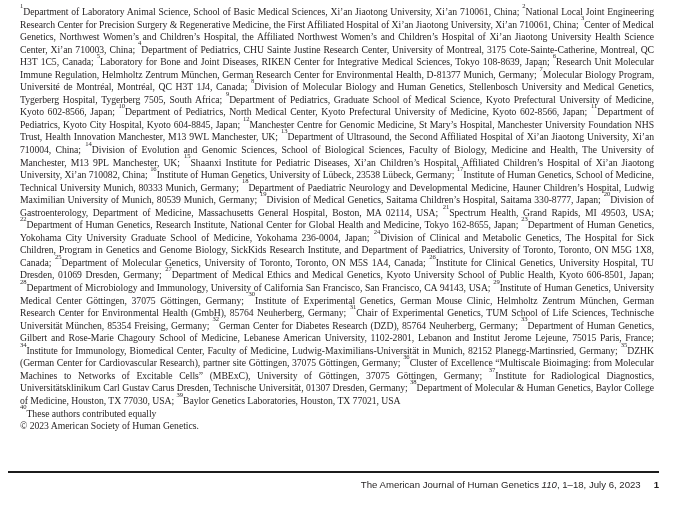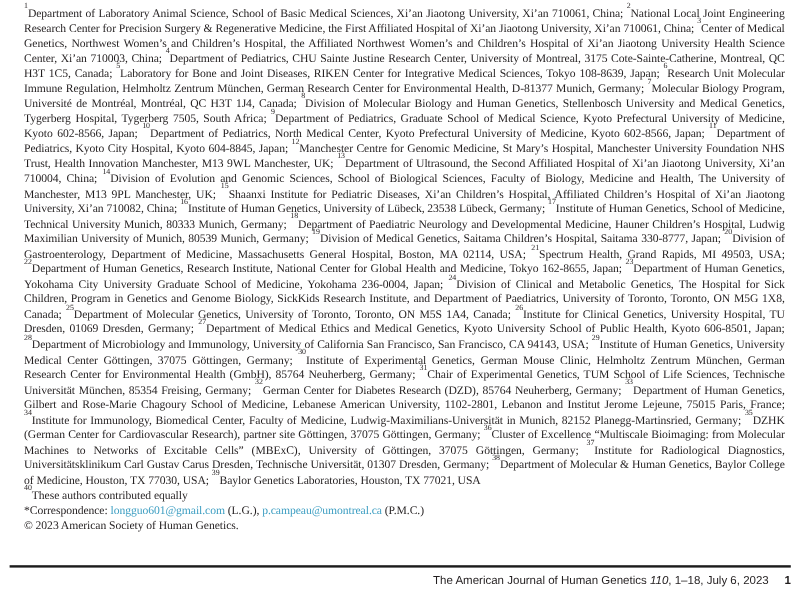--- a/index.html
+++ b/index.html
@@ -68,21 +68,20 @@
 </head>
 <body>
 
 <div class="page">
   <div class="content">
 
     <p class="affils" id="affils"><sup class="aff">1</sup>Department of Laboratory Animal Science, School of Basic Medical Sciences, Xi’an Jiaotong University, Xi’an 710061, China; <sup class="aff">2</sup>National Local Joint Engineering Research Center for Precision Surgery &amp; Regenerative Medicine, the First Affiliated Hospital of Xi’an Jiaotong University, Xi’an 710061, China; <sup class="aff">3</sup>Center of Medical Genetics, Northwest Women’s and Children’s Hospital, the Affiliated Northwest Women’s and Children’s Hospital of Xi’an Jiaotong University Health Science Center, Xi’an 710003, China; <sup class="aff">4</sup>Department of Pediatrics, CHU Sainte Justine Research Center, University of Montreal, 3175 Cote-Sainte-Catherine, Montreal, QC H3T 1C5, Canada; <sup class="aff">5</sup>Laboratory for Bone and Joint Diseases, RIKEN Center for Integrative Medical Sciences, Tokyo 108-8639, Japan; <sup class="aff">6</sup>Research Unit Molecular Immune Regulation, Helmholtz Zentrum München, German Research Center for Environmental Health, D-81377 Munich, Germany; <sup class="aff">7</sup>Molecular Biology Program, Université de Montréal, Montréal, QC H3T 1J4, Canada; <sup class="aff">8</sup>Division of Molecular Biology and Human Genetics, Stellenbosch University and Medical Genetics, Tygerberg Hospital, Tygerberg 7505, South Africa; <sup class="aff">9</sup>Department of Pediatrics, Graduate School of Medical Science, Kyoto Prefectural University of Medicine, Kyoto 602-8566, Japan; <sup class="aff">10</sup>Department of Pediatrics, North Medical Center, Kyoto Prefectural University of Medicine, Kyoto 602-8566, Japan; <sup class="aff">11</sup>Department of Pediatrics, Kyoto City Hospital, Kyoto 604-8845, Japan; <sup class="aff">12</sup>Manchester Centre for Genomic Medicine, St Mary’s Hospital, Manchester University Foundation NHS Trust, Health Innovation Manchester, M13 9WL Manchester, UK; <sup class="aff">13</sup>Department of Ultrasound, the Second Affiliated Hospital of Xi’an Jiaotong University, Xi’an 710004, China; <sup class="aff">14</sup>Division of Evolution and Genomic Sciences, School of Biological Sciences, Faculty of Biology, Medicine and Health, The University of Manchester, M13 9PL Manchester, UK; <sup class="aff">15</sup>Shaanxi Institute for Pediatric Diseases, Xi’an Children’s Hospital, Affiliated Children’s Hospital of Xi’an Jiaotong University, Xi’an 710082, China; <sup class="aff">16</sup>Institute of Human Genetics, University of Lübeck, 23538 Lübeck, Germany; <sup class="aff">17</sup>Institute of Human Genetics, School of Medicine, Technical University Munich, 80333 Munich, Germany; <sup class="aff">18</sup>Department of Paediatric Neurology and Developmental Medicine, Hauner Children’s Hospital, Ludwig Maximilian University of Munich, 80539 Munich, Germany; <sup class="aff">19</sup>Division of Medical Genetics, Saitama Children’s Hospital, Saitama 330-8777, Japan; <sup class="aff">20</sup>Division of Gastroenterology, Department of Medicine, Massachusetts General Hospital, Boston, MA 02114, USA; <sup class="aff">21</sup>Spectrum Health, Grand Rapids, MI 49503, USA; <sup class="aff">22</sup>Department of Human Genetics, Research Institute, National Center for Global Health and Medicine, Tokyo 162-8655, Japan; <sup class="aff">23</sup>Department of Human Genetics, Yokohama City University Graduate School of Medicine, Yokohama 236-0004, Japan; <sup class="aff">24</sup>Division of Clinical and Metabolic Genetics, The Hospital for Sick Children, Program in Genetics and Genome Biology, SickKids Research Institute, and Department of Paediatrics, University of Toronto, Toronto, ON M5G 1X8, Canada; <sup class="aff">25</sup>Department of Molecular Genetics, University of Toronto, Toronto, ON M5S 1A4, Canada; <sup class="aff">26</sup>Institute for Clinical Genetics, University Hospital, TU Dresden, 01069 Dresden, Germany; <sup class="aff">27</sup>Department of Medical Ethics and Medical Genetics, Kyoto University School of Public Health, Kyoto 606-8501, Japan; <sup class="aff">28</sup>Department of Microbiology and Immunology, University of California San Francisco, San Francisco, CA 94143, USA; <sup class="aff">29</sup>Institute of Human Genetics, University Medical Center Göttingen, 37075 Göttingen, Germany; <sup class="aff">30</sup>Institute of Experimental Genetics, German Mouse Clinic, Helmholtz Zentrum München, German Research Center for Environmental Health (GmbH), 85764 Neuherberg, Germany; <sup class="aff">31</sup>Chair of Experimental Genetics, TUM School of Life Sciences, Technische Universität München, 85354 Freising, Germany; <sup class="aff">32</sup>German Center for Diabetes Research (DZD), 85764 Neuherberg, Germany; <sup class="aff">33</sup>Department of Human Genetics, Gilbert and Rose-Marie Chagoury School of Medicine, Lebanese American University, 1102-2801, Lebanon and Institut Jerome Lejeune, 75015 Paris, France; <sup class="aff">34</sup>Institute for Immunology, Biomedical Center, Faculty of Medicine, Ludwig-Maximilians-Universität in Munich, 82152 Planegg-Martinsried, Germany; <sup class="aff">35</sup>DZHK (German Center for Cardiovascular Research), partner site Göttingen, 37075 Göttingen, Germany; <sup class="aff">36</sup>Cluster of Excellence “Multiscale Bioimaging: from Molecular Machines to Networks of Excitable Cells” (MBExC), University of Göttingen, 37075 Göttingen, Germany; <sup class="aff">37</sup>Institute for Radiological Diagnostics, Universitätsklinikum Carl Gustav Carus Dresden, Technische Universität, 01307 Dresden, Germany; <sup class="aff">38</sup>Department of Molecular &amp; Human Genetics, Baylor College of Medicine, Houston, TX 77030, USA; <sup class="aff">39</sup>Baylor Genetics Laboratories, Houston, TX 77021, USA</p>
 
     <div class="fn"><sup class="mark">40</sup><span>These authors contributed equally</span></div>
 
-    <div class="fn"><span>*Correspondence: </span><a class="link">longguo601@gmail.com</a><span> (L.G.), </span><a class="link">p.campeau@umontreal.ca</a><span> (P.M.C.)</span></div>
 
 
     <div class="fn">© 2023 American Society of Human Genetics.</div>
   </div>
 
   <div class="rule"></div>
 
   <div class="footer-text"><span>The American Journal of Human Genetics </span><span class="vol">110</span><span>, 1–18, July 6, 2023</span><span class="pagenum">1</span></div>
 </div>
 

